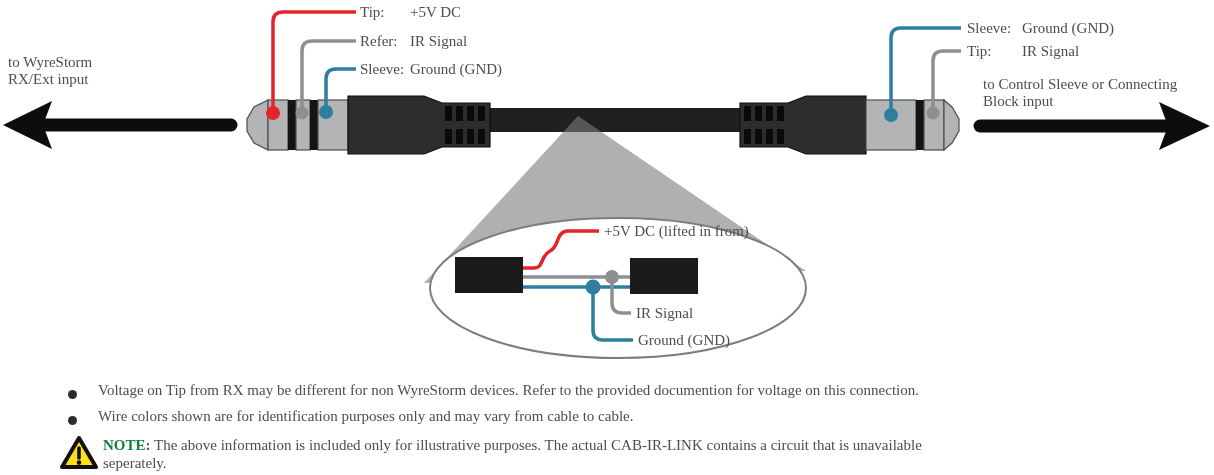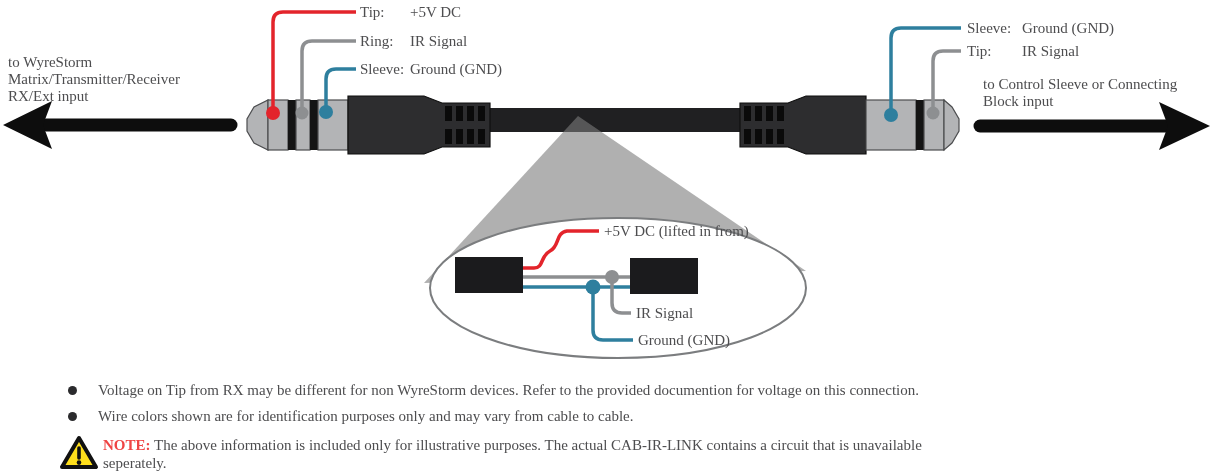--- a/index.html
+++ b/index.html
@@ -7,24 +7,24 @@
     position:relative;width:1214px;height:475px;background:#ffffff;
     font-family:Liberation Serif, serif;font-size:15px;color:#4d4d4f;
     overflow:hidden;
   }
   .stage svg.diagram{position:absolute;left:0;top:0;}
   .pin-row{position:absolute;display:flex;white-space:nowrap;line-height:17px;}
   .pin-row .pin-label{display:inline-block;width:50px;}
   .pin-row.right .pin-label{width:55px;}
   .dir-label{position:absolute;text-align:left;line-height:17px;}
   .callout-label{position:absolute;white-space:nowrap;line-height:17px;}
-  .note-row{position:absolute;display:flex;align-items:flex-start;white-space:nowrap;line-height:17px;}
+  .note-row{position:absolute;display:flex;align-items:flex-end;white-space:nowrap;line-height:17px;}
   .bullet-dot{flex:0 0 auto;width:9px;height:9px;border-radius:50%;background:#2b2b2d;margin:4px 21px 0 0;}
   .note-line{position:absolute;white-space:nowrap;line-height:18px;}
-  .note-line strong{font-weight:700;color:#ef4444;}
+  .note-line strong{font-weight:700;color:#15803d;}
   .warn-icon{position:absolute;left:59px;top:435px;}
 </style>
 </head>
 <body>
 
 <div class="stage">
 
   <svg class="diagram" width="1214" height="475" viewBox="0 0 1214 475">
 
     <g>
@@ -107,40 +107,39 @@
       <circle cx="891" cy="115" r="7" fill="#2e7f9e" stroke="none"></circle>
       <circle cx="933" cy="113" r="6.5" fill="#8d8f91" stroke="none"></circle>
     </g>
   </svg>
 
   <div class="pin-row" style="left:360px;top:4px;">
     <span class="pin-label">Tip:</span>
     <span class="pin-value">+5V DC</span>
   </div>
   <div class="pin-row" style="left:360px;top:33px;">
-    <span class="pin-label">Ring:</span>
+    <span class="pin-label">Refer:</span>
     <span class="pin-value">IR Signal</span>
   </div>
   <div class="pin-row" style="left:360px;top:61px;">
     <span class="pin-label">Sleeve:</span>
     <span class="pin-value">Ground (GND)</span>
   </div>
 
   <div class="pin-row right" style="left:967px;top:20px;">
     <span class="pin-label">Sleeve:</span>
     <span class="pin-value">Ground (GND)</span>
   </div>
   <div class="pin-row right" style="left:967px;top:43px;">
     <span class="pin-label">Tip:</span>
     <span class="pin-value">IR Signal</span>
   </div>
 
   <div class="dir-label" style="left:8px;top:54px;width:220px;">
     <div>to WyreStorm</div>
-    <div>Matrix/Transmitter/Receiver</div>
     <div>RX/Ext input</div>
   </div>
   <div class="dir-label" style="left:983px;top:76px;width:228px;">to Control Sleeve or Connecting Block input</div>
 
   <div class="callout-label" style="left:604px;top:223px;">+5V DC (lifted in from)</div>
   <div class="callout-label" style="left:636px;top:305px;">IR Signal</div>
   <div class="callout-label" style="left:638px;top:332px;">Ground (GND)</div>
 
   <div class="note-row" style="left:68px;top:382px;">
     <span class="bullet-dot"></span>

